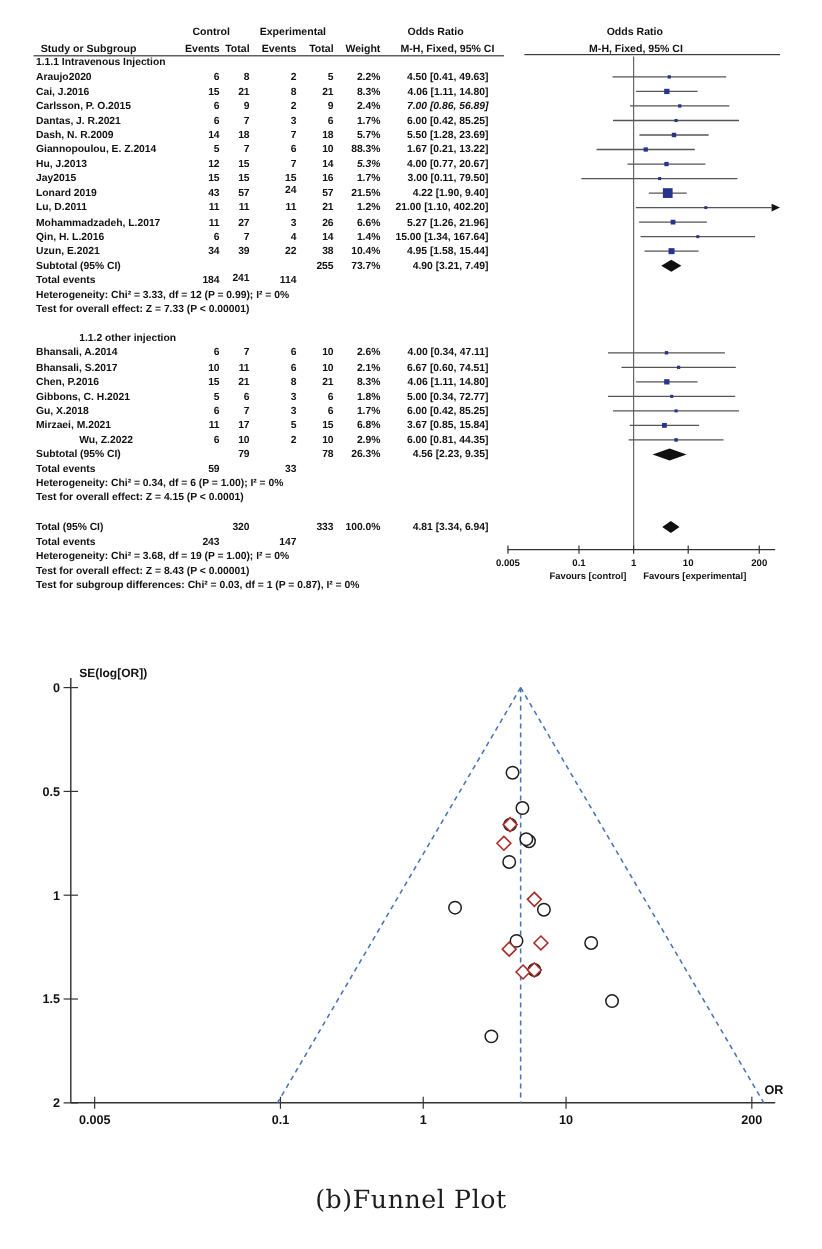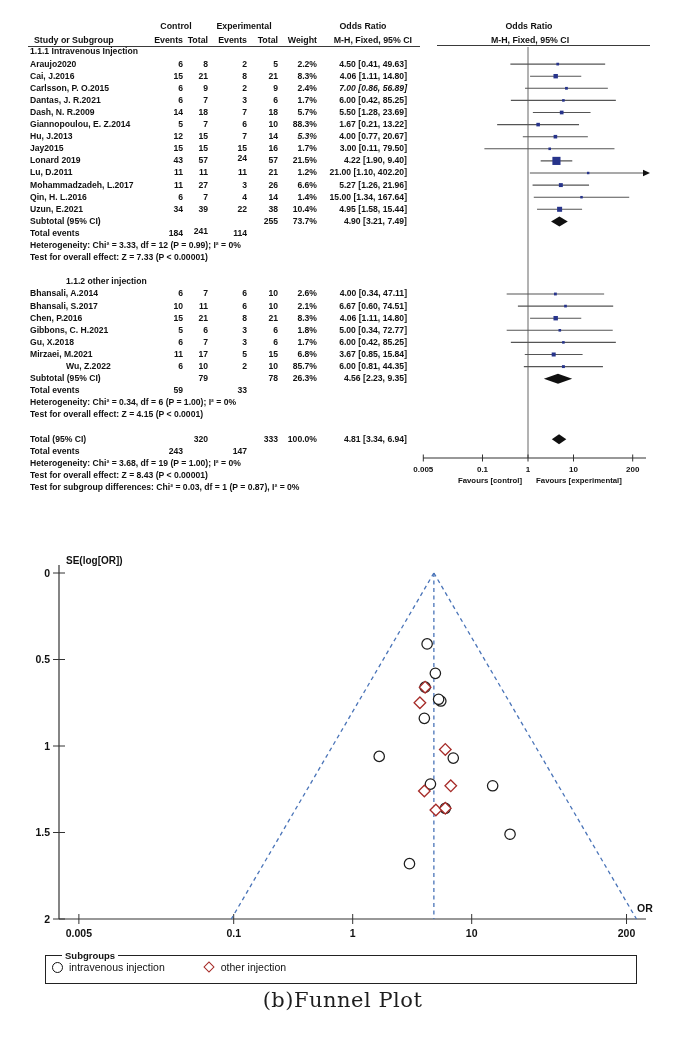--- a/index.html
+++ b/index.html
@@ -192,21 +192,21 @@
         <div class="cell num" style="left: 178px; top: 348.9px; width: 30px;">17</div>
         <div class="cell num" style="left: 207px; top: 348.9px; width: 40px;">5</div>
         <div class="cell num" style="left: 242px; top: 348.9px; width: 36px;">15</div>
         <div class="cell num" style="left: 273px; top: 348.9px; width: 44px;">6.8%</div>
         <div class="cell num" style="left: 311px; top: 348.9px; width: 96px;">3.67 [0.85, 15.84]</div>
         <div class="cell" style="left: 30px; top: 361px; margin-left: 36px;">Wu, Z.2022</div>
         <div class="cell num" style="left: 143px; top: 361px; width: 40px;">6</div>
         <div class="cell num" style="left: 178px; top: 361px; width: 30px;">10</div>
         <div class="cell num" style="left: 207px; top: 361px; width: 40px;">2</div>
         <div class="cell num" style="left: 242px; top: 361px; width: 36px;">10</div>
-        <div class="cell num" style="left: 273px; top: 361px; width: 44px;">85.7%</div>
+        <div class="cell num" style="left: 273px; top: 361px; width: 44px;">2.9%</div>
         <div class="cell num" style="left: 311px; top: 361px; width: 96px;">6.00 [0.81, 44.35]</div>
         <div class="cell b" style="left: 30px; top: 373.1px;">Subtotal (95% CI)</div>
         <div class="cell num" style="left: 178px; top: 373.1px; width: 30px;">79</div>
         <div class="cell num" style="left: 242px; top: 373.1px; width: 36px;">78</div>
         <div class="cell num" style="left: 273px; top: 373.1px; width: 44px;">26.3%</div>
         <div class="cell num" style="left: 311px; top: 373.1px; width: 96px;">4.56 [2.23, 9.35]</div>
         <div class="cell" style="left: 30px; top: 385.2px;">Total events</div>
         <div class="cell num" style="left: 143px; top: 385.2px; width: 40px;">59</div>
         <div class="cell num" style="left: 207px; top: 385.2px; width: 40px;">33</div>
         <div class="cell" style="left: 30px; top: 397.3px;">Heterogeneity: Chi² = 0.34, df = 6 (P = 1.00); I² = 0%</div>
@@ -331,24 +331,15 @@
         <path d="M 424.3451389680275 240.17999999999998 L 430.14513896802754 245.98 L 424.3451389680275 251.78 L 418.5451389680275 245.98 Z" fill="#fff" stroke="#a62b28" stroke-width="1.3"></path>
         <path d="M 450.7709742360693 234.98999999999998 L 456.57097423606933 240.79 L 450.7709742360693 246.59 L 444.9709742360693 240.79 Z" fill="#fff" stroke="#a62b28" stroke-width="1.3"></path>
         <path d="M 425.1145979956861 136.38 L 430.9145979956861 142.18 L 425.1145979956861 147.98000000000002 L 419.3145979956861 142.18 Z" fill="#fff" stroke="#a62b28" stroke-width="1.3"></path>
         <path d="M 435.87743051598625 259.21 L 441.67743051598626 265.01 L 435.87743051598625 270.81 L 430.07743051598624 265.01 Z" fill="#fff" stroke="#a62b28" stroke-width="1.3"></path>
         <path d="M 445.29999879565355 257.48 L 451.09999879565356 263.28000000000003 L 445.29999879565355 269.08000000000004 L 439.49999879565354 263.28000000000003 Z" fill="#fff" stroke="#a62b28" stroke-width="1.3"></path>
         <path d="M 419.89526164599863 151.95 L 425.69526164599864 157.75 L 419.89526164599863 163.55 L 414.0952616459986 157.75 Z" fill="#fff" stroke="#a62b28" stroke-width="1.3"></path>
         <path d="M 445.29999879565355 198.66 L 451.09999879565356 204.46 L 445.29999879565355 210.26000000000002 L 439.49999879565354 204.46 Z" fill="#fff" stroke="#a62b28" stroke-width="1.3"></path>
       </svg>
   </section>
 
-  <fieldset class="lg">
-    <legend>Subgroups</legend>
-    <div class="lgrow">
-      <span class="glyph-circle"></span>
-      <span>intravenous injection</span>
-      <span class="glyph-diamond"></span>
-      <span>other injection</span>
-    </div>
-  </fieldset>
 
   <div class="caption" style="top:988px">(b)Funnel Plot</div>
 </div>
 
 </body></html>

